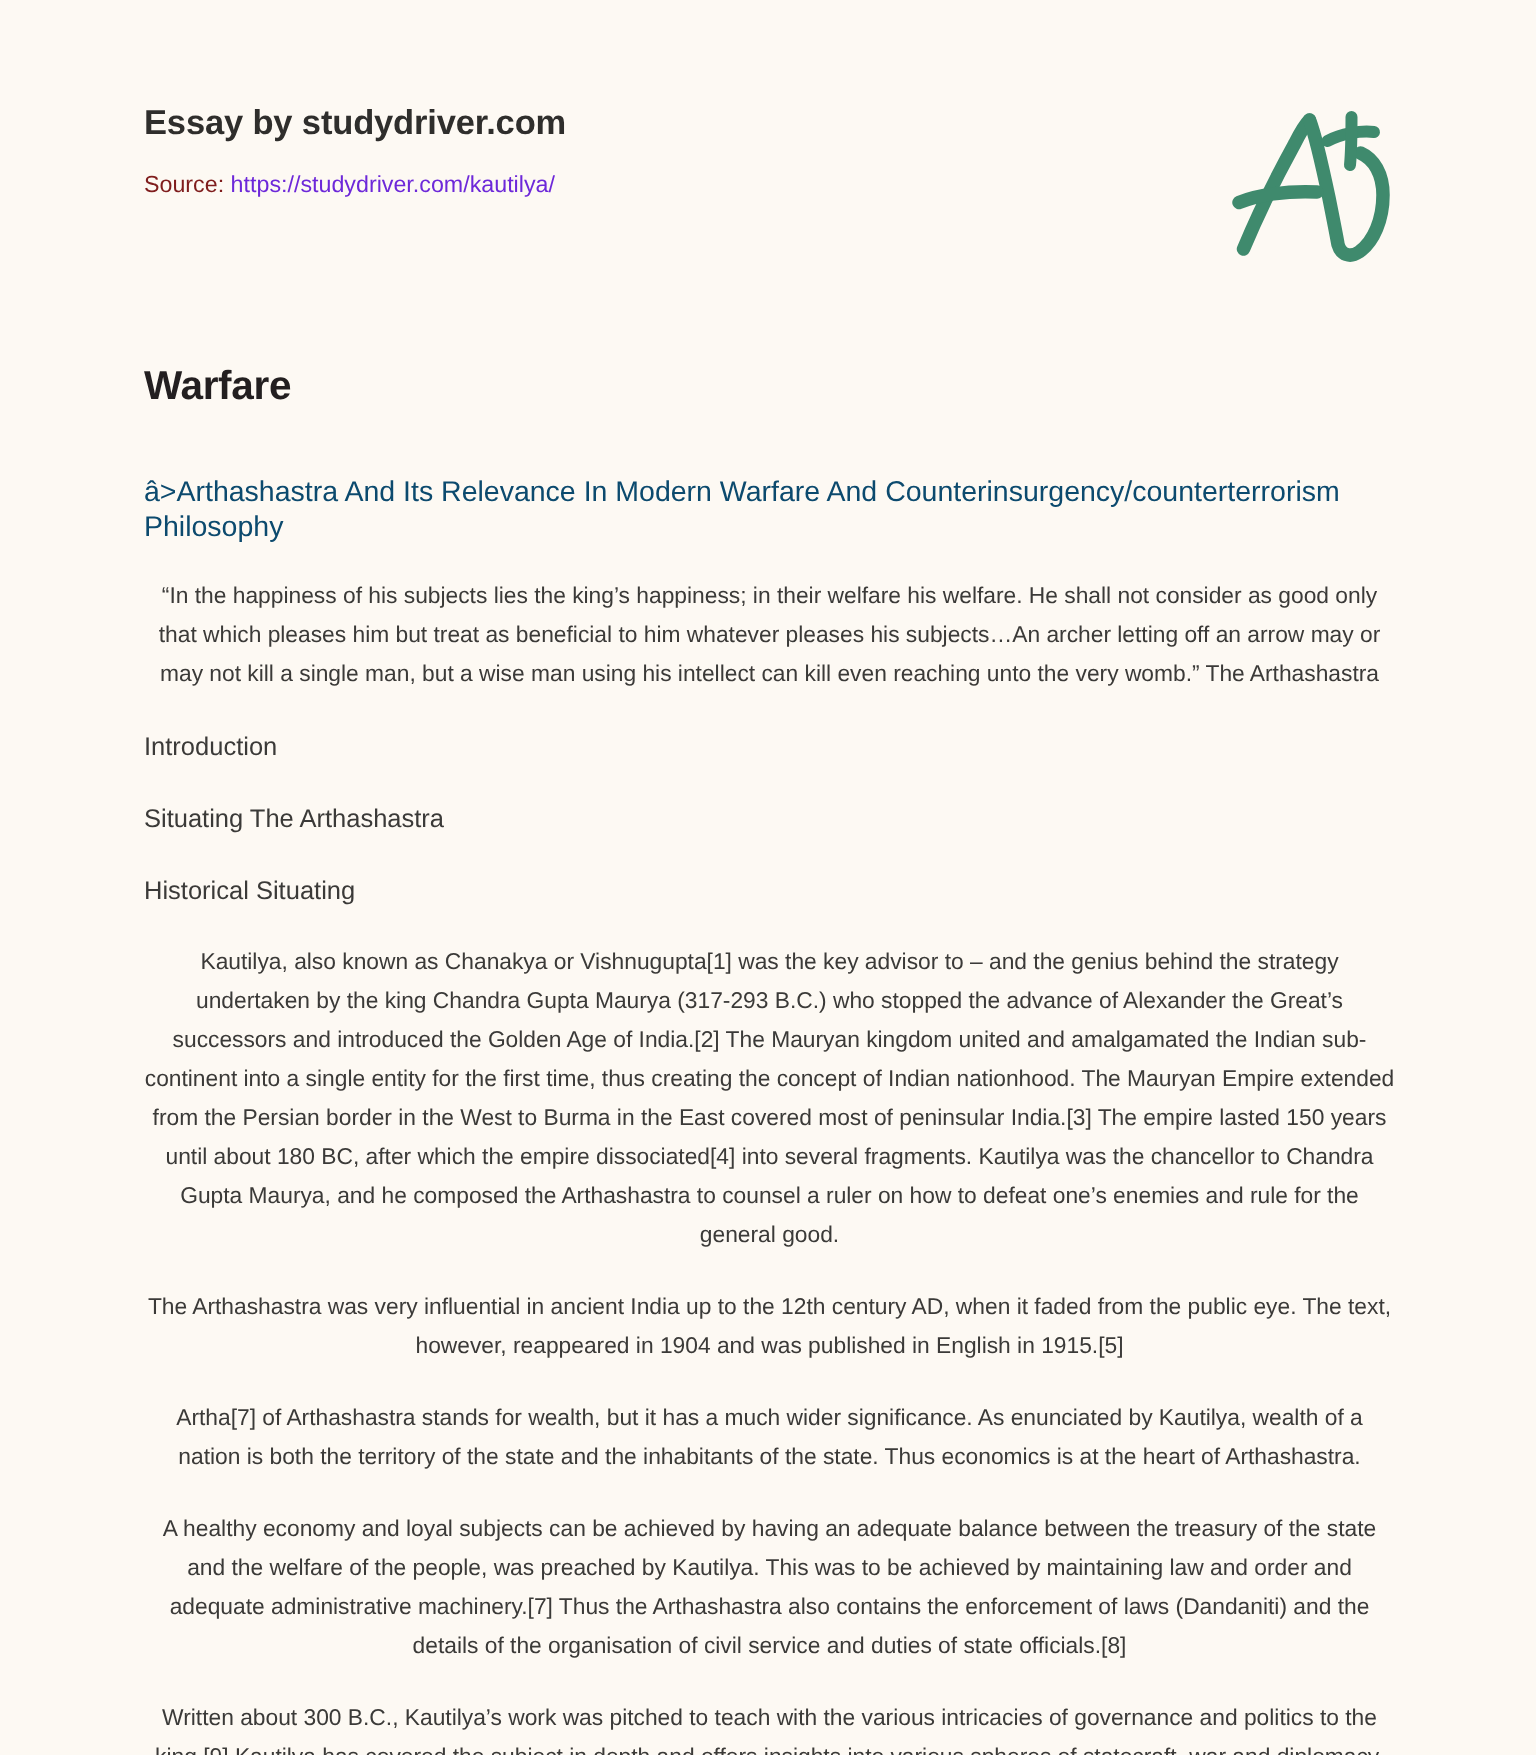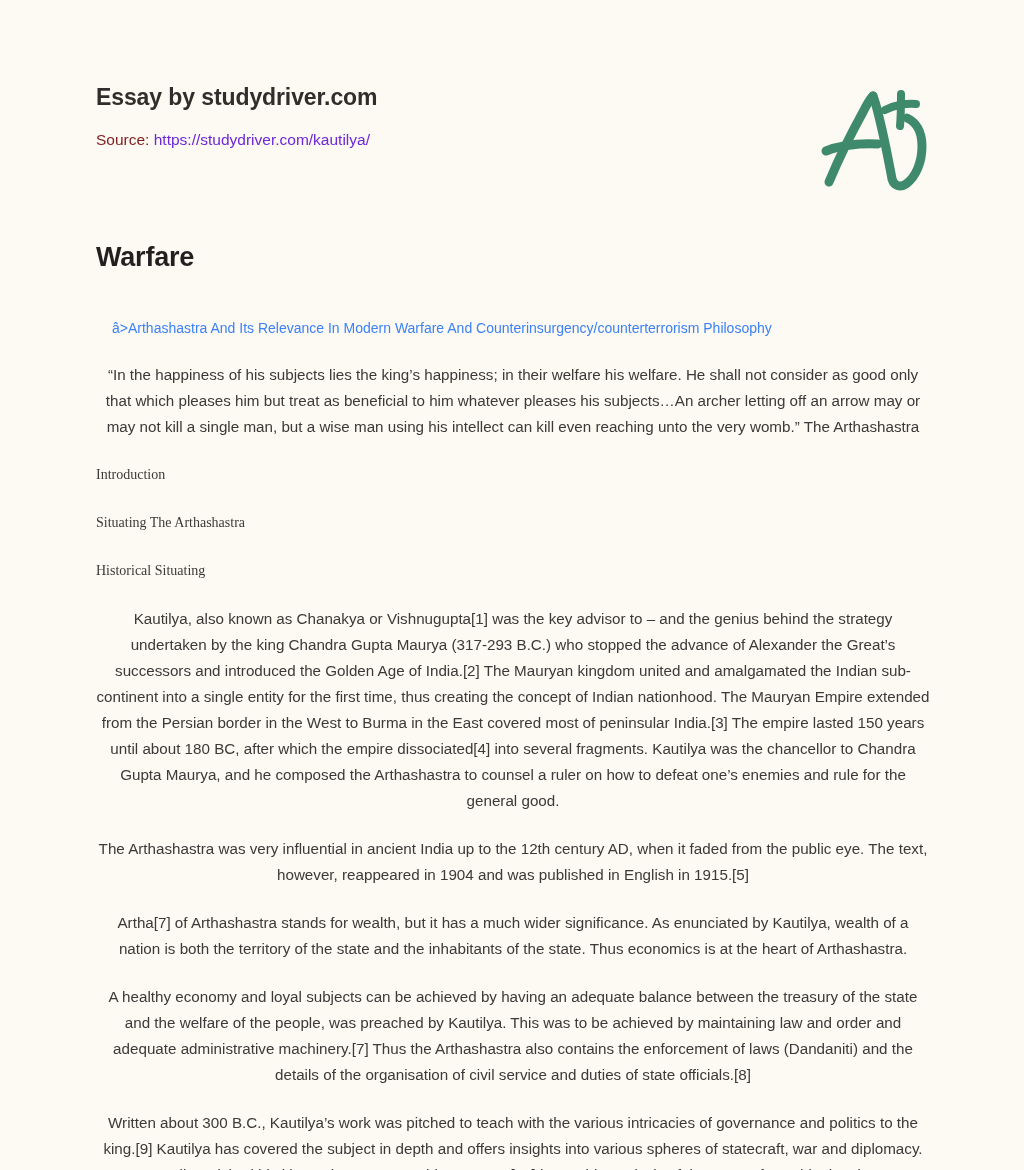--- a/index.html
+++ b/index.html
@@ -21,21 +21,21 @@
     position: relative;
     width: 1024px;
     height: 1170px;
     box-sizing: border-box;
   }
 
   
   .header {
     position: absolute;
     left: 0;
-    top: 16px;
+    top: 0;
     width: 820px;
     height: 200px;
   }
 
   .brand-block {
     position: absolute;
     left: 96px;
     top: 66px;
   }
 
@@ -87,40 +87,39 @@
   .doc-title {
     font-size: 27px;
     font-weight: bold;
     color: #231f20;
     margin: 0 0 0 0;
     line-height: 34px;
     letter-spacing: -0.2px;
   }
 
   .subtitle {
-    font-size: 14px;
+    font-size: 19px;
     line-height: 23px;
-    color: #3b82f6;
-    margin: 43px 0 0 16px;
+    color: #0c4a6e;
+    margin: 43px 0 0 0;
   }
 
   p.body-text {
     font-size: 15.2px;
     line-height: 26px;
     color: #3b3a38;
     margin: 22px 0 0 0;
     text-align: center;
   }
 
   p.section-head {
-    font-size: 14px;
+    font-size: 17px;
     line-height: 26px;
     color: #3b3a38;
     margin: 22px 0 0 0;
-    font-family: Liberation Serif, serif;
   }
 </style>
 </head>
 <body>
 
 <div class="page">
 
   <div class="header">
 
     <div class="brand-block">

